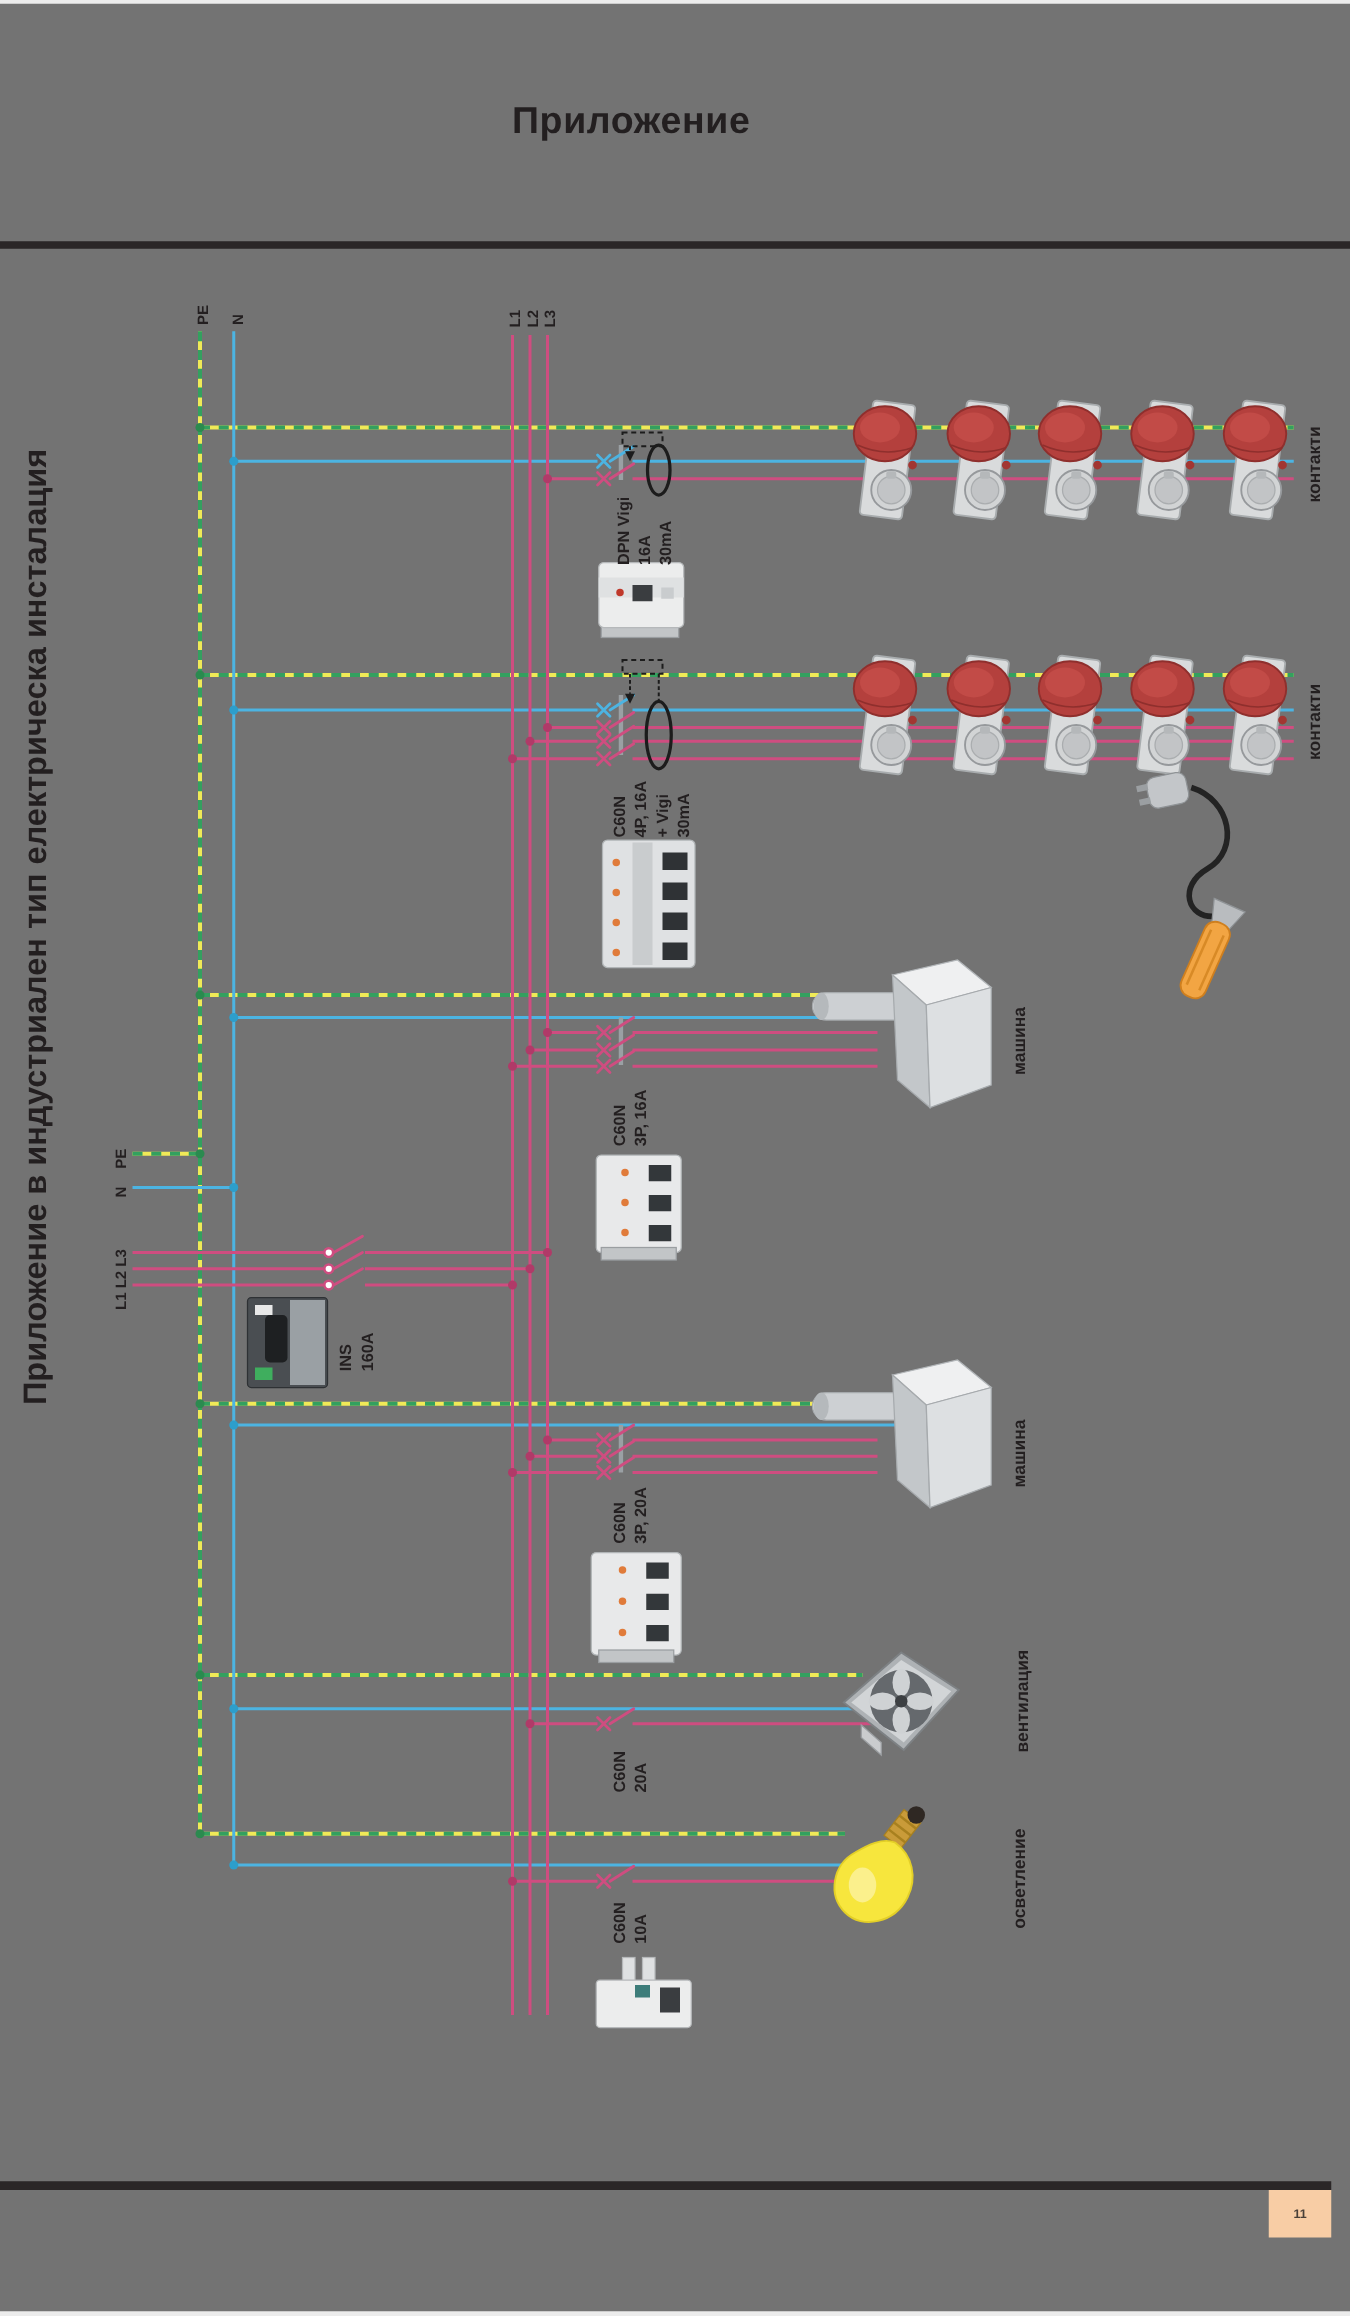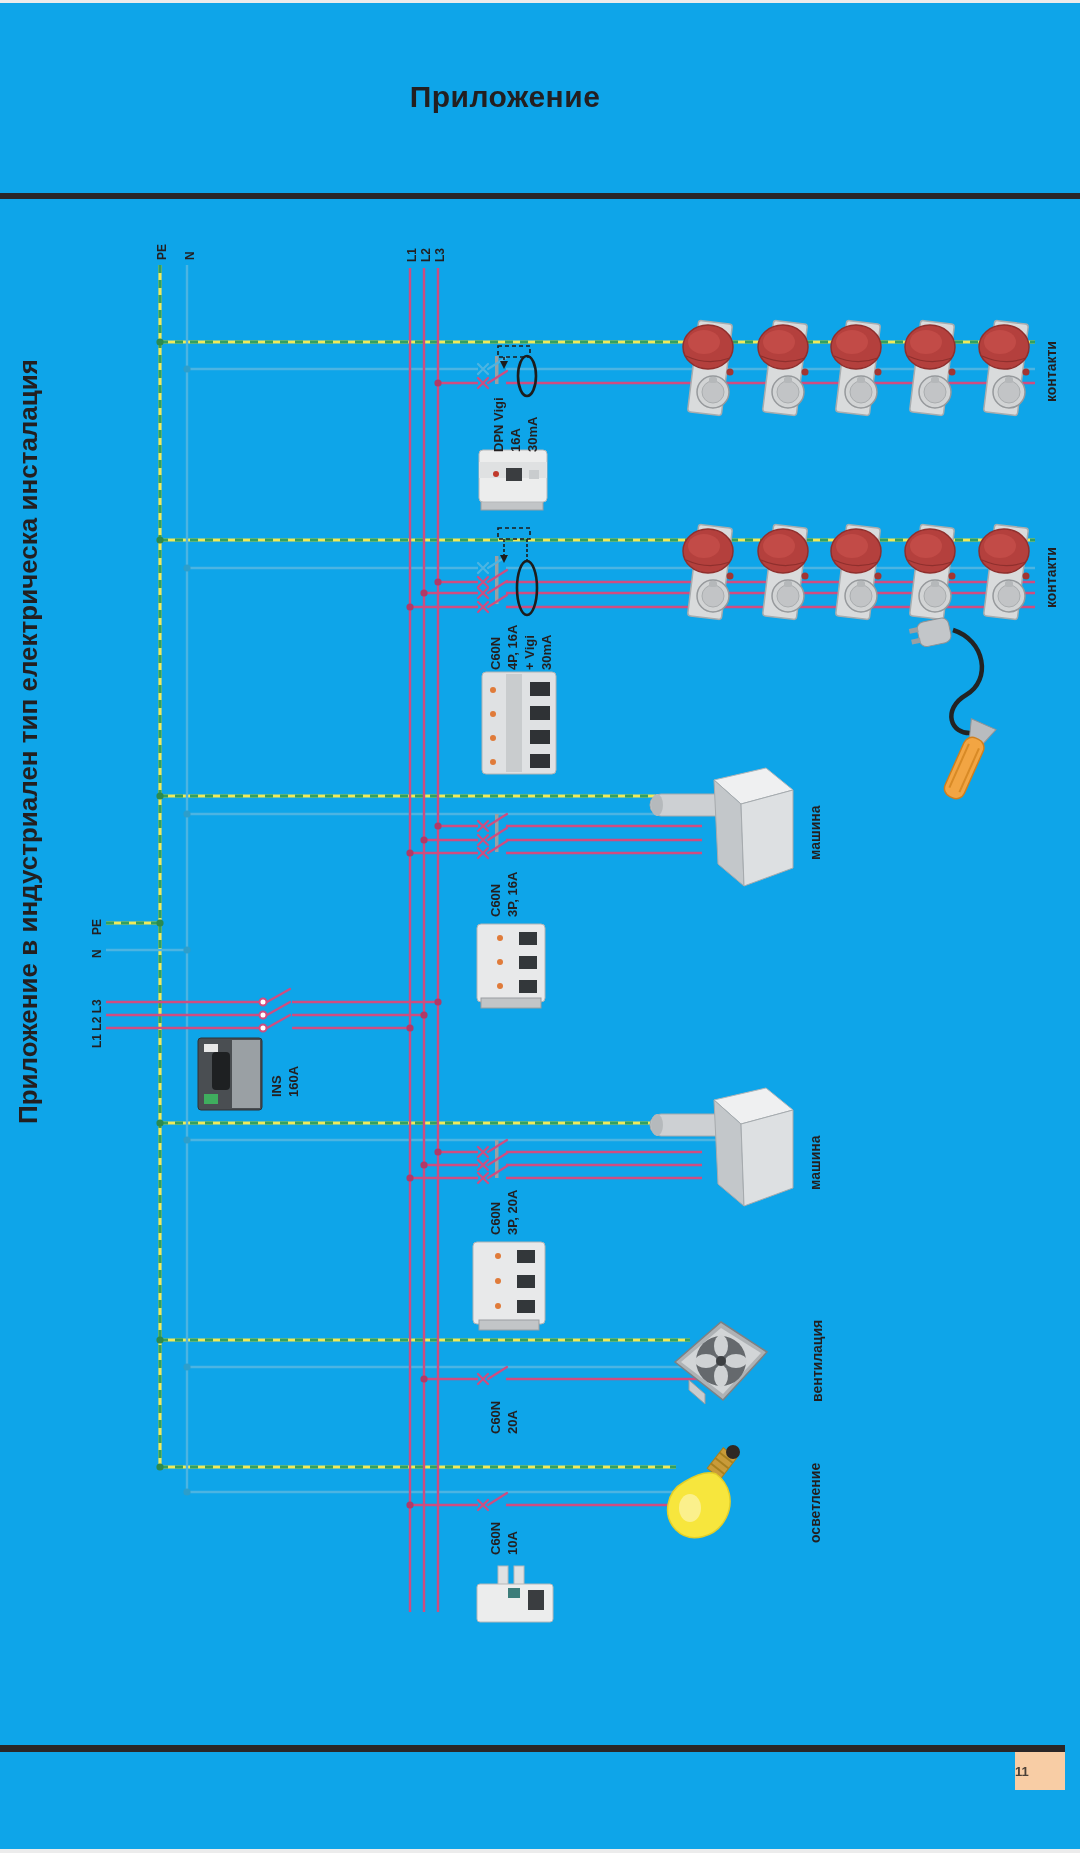--- a/index.html
+++ b/index.html
@@ -1,29 +1,29 @@
 <!DOCTYPE html>
 <html><head>
 <meta charset="utf-8">
 <style>
   html,body{margin:0;padding:0;background:#ffffff;}
-  .page{position:relative;width:1080px;height:1853px;background:#0ea5e9;overflow:hidden;
+  .page{position:relative;width:1080px;height:1853px;background:#737373;overflow:hidden;
         font-family:"Liberation Sans",sans-serif;color:#231f20;}
   .edge{position:absolute;left:0;width:1080px;background:#ececec;}
   .title{position:absolute;left:-35px;top:80px;width:1080px;text-align:center;
          font-size:30px;font-weight:bold;letter-spacing:0.5px;}
   .side-title{position:absolute;left:-320px;top:757px;width:700px;height:34px;
          transform:rotate(-90deg);text-align:center;font-size:26px;font-weight:bold;
          white-space:nowrap;}
   .rule{position:absolute;background:#2a2627;}
   .rule.top{left:0;top:193px;width:1080px;height:6px;}
   .rule.bottom{left:0;top:1745px;width:1065px;height:7px;}
   .pagebox{position:absolute;left:1015px;top:1752px;width:50px;height:38px;
-         background:#f8cda5;display:flex;align-items:center;justify-content:flex-start;
-         font-size:13px;font-weight:bold;color:#4a4038;}
+         background:#f8cda5;display:flex;align-items:center;justify-content:center;
+         font-size:10px;font-weight:bold;color:#4a4038;}
   svg.diagram{position:absolute;left:0;top:0;}
   svg text{font-family:"Liberation Sans",sans-serif;font-weight:bold;fill:#231f20;}
   .f12{font-size:12px}.f13{font-size:13px}.f14{font-size:14px}
 </style>
 </head>
 <body>
 
 <div class="page">
   <div class="edge" style="top:0;height:3px"></div>
   <div class="edge" style="top:1849px;height:4px"></div>

